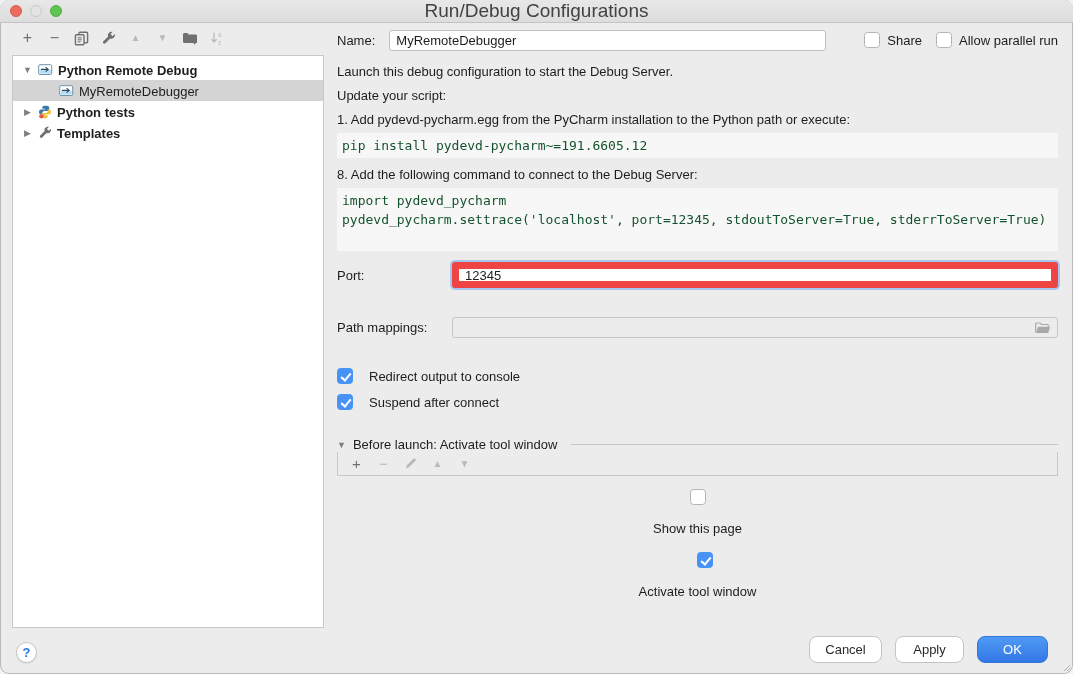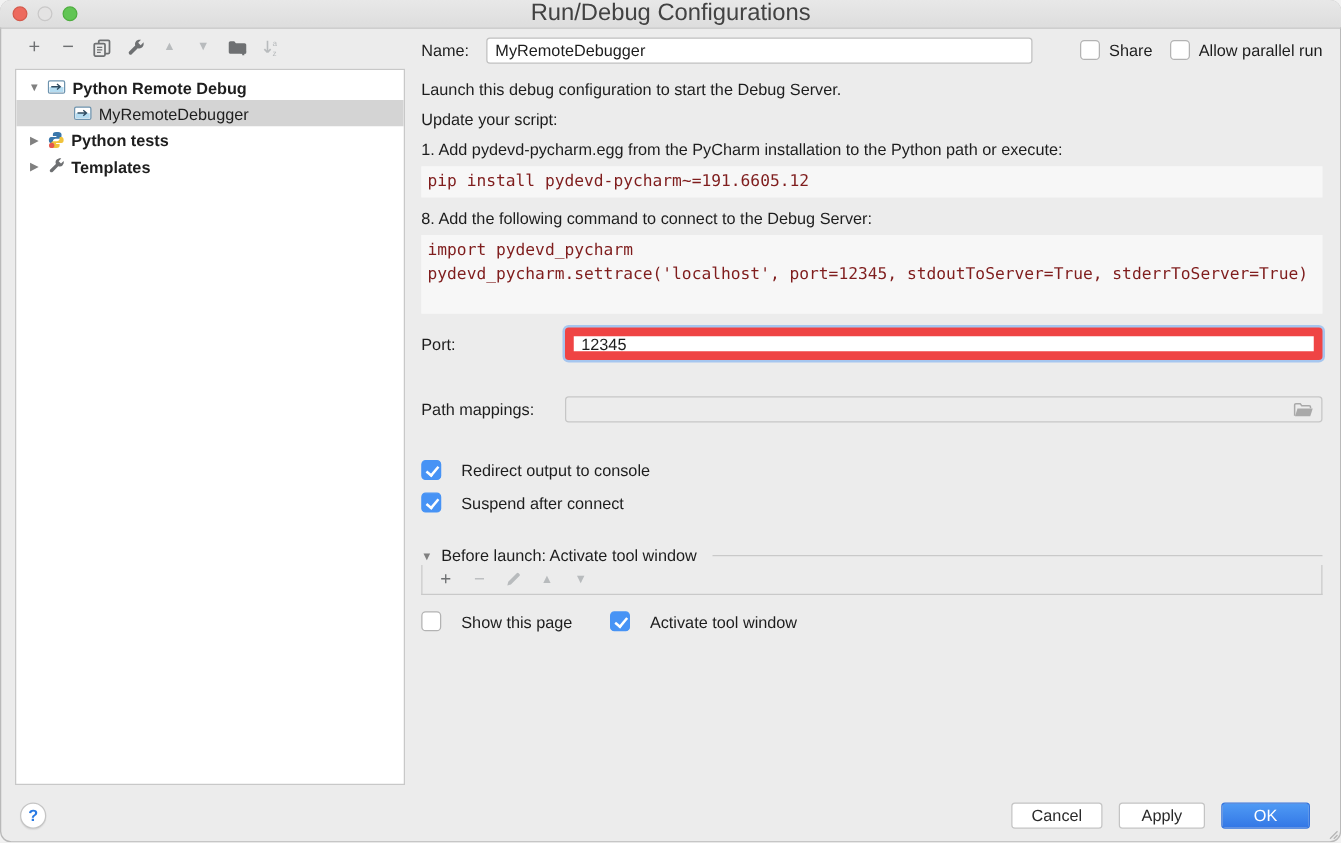--- a/index.html
+++ b/index.html
@@ -40,42 +40,42 @@
          padding:0 6px;font-family:"Liberation Sans",sans-serif;color:#1d1d1d;outline:none;}
   .name-input{width:437px;}
   .topchecks{margin-left:auto;display:flex;align-items:center;gap:14px;}
   .cbgroup{display:flex;align-items:center;gap:7px;}
   .cb{width:16px;height:16px;flex:none;border-radius:3.5px;border:1px solid #b3b3b3;background:#fff;position:relative;}
   .cb.checked{background:#4793f5;border-color:#4793f5;}
   .cb.checked::after{content:"";position:absolute;left:5px;top:2px;width:4px;height:8px;
                      border:solid #fff;border-width:0 2px 2px 0;transform:rotate(40deg);}
   .para{margin-top:9px;line-height:15px;}
   .code{margin-top:6px;background:#f7f7f7;font-family:"DejaVu Sans Mono",monospace;font-size:13px;
-        color:#7f1d1d;padding:3px 5px;white-space:pre;line-height:19px;}
+        color:#14532d;padding:3px 5px;white-space:pre;line-height:19px;}
   .formrow{display:flex;align-items:center;}
   .formrow .field-label{flex:0 0 115px;}
   .grow-input{flex:1;height:20px;}
   .port-input{height:26px;border:7px solid #ef4444;box-shadow:0 0 0 2px #a6c6ef;}
   .path-field{flex:1;height:21px;border:1px solid #c6c6c6;border-radius:3px;background:#ececec;
               display:flex;align-items:center;justify-content:flex-end;padding-right:5px;}
   .cbrow{display:flex;align-items:center;gap:16px;}
   .bl-header{display:flex;align-items:center;gap:7px;}
   .bl-header .chev{width:auto;}
   .hline{flex:1;height:1px;background:#c9c9c9;margin-left:6px;}
   .tasks-panel{margin-top:6px;height:66px;background:#fff;border:1px solid #c9c9c9;
                display:flex;align-items:center;justify-content:center;color:#a5a5a5;}
   .tasks-toolbar{height:24px;border:1px solid #c9c9c9;border-top:none;background:#ececec;
                  display:flex;align-items:center;padding-left:5px;}
   .tasks-toolbar .tbtn{font-size:15px;}
   
   .help{position:absolute;left:16px;bottom:11px;width:21px;height:21px;border-radius:50%;background:#fff;
         border:1px solid #c5c5c5;color:#2678e3;font-weight:700;font-size:13px;
         display:flex;align-items:center;justify-content:center;box-shadow:0 1px 1px rgba(0,0,0,.08);}
   .buttons{position:absolute;right:25px;bottom:11px;display:flex;gap:13px;}
-  .btn{height:21px;border-radius:3px;border:1px solid #c4c4c4;background:#fff;font-size:13px;color:#2a2a2a;
+  .btn{height:27px;border-radius:8px;border:1px solid #c4c4c4;background:#fff;font-size:13px;color:#2a2a2a;
        display:flex;align-items:center;justify-content:center;padding:0;}
   .btn-cancel{width:73px;}
   .btn-apply{width:69px;}
   .btn-ok{width:71px;background:linear-gradient(#4f9af4,#3377e6);border-color:#3474dd;color:#fff;}
   .grip{position:absolute;right:2px;bottom:2px;}
 </style>
 </head>
 <body>
 
 <div class="window">
@@ -227,21 +227,21 @@
       <span class="tbtn disabled">−</span>
       <span class="tbtn disabled">
         <svg width="13" height="13" viewBox="0 0 14 14">
           <path d="M2 12.2l.8-3.1 7.3-7.3a1.2 1.2 0 0 1 1.7 0l.6.6a1.2 1.2 0 0 1 0 1.7L5.1 11.4z" fill="currentColor"></path>
         </svg>
       </span>
       <span class="tbtn disabled" style="font-size:10px;">▲</span>
       <span class="tbtn disabled" style="font-size:10px;">▼</span>
     </div>
 
-    <div class="cbrow" style="margin-top:13px;">
+    <div class="cbrow" style="margin-top:13px;flex-direction:column;">
       <span class="cb"></span>
       <span>Show this page</span>
       <span class="cb checked" style="margin-left:14px;"></span>
       <span>Activate tool window</span>
     </div>
   </div>
 
   <div class="help">
     <span>?</span>
   </div>

